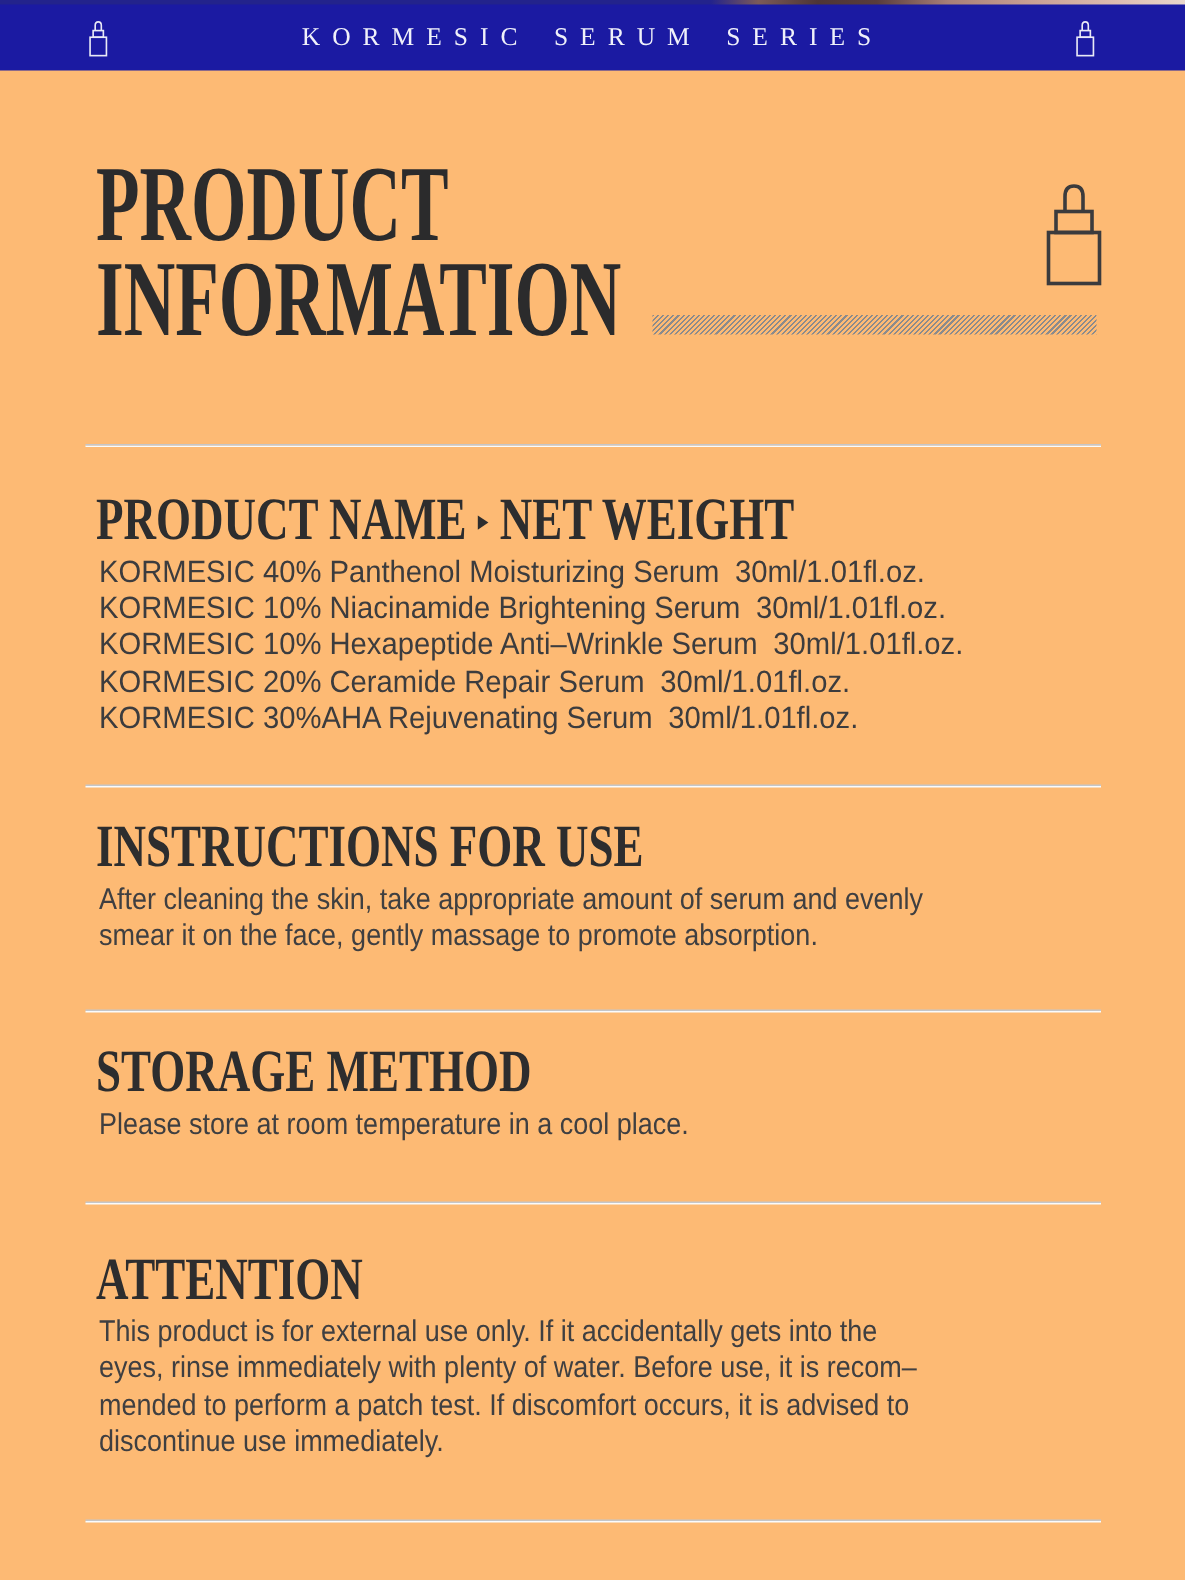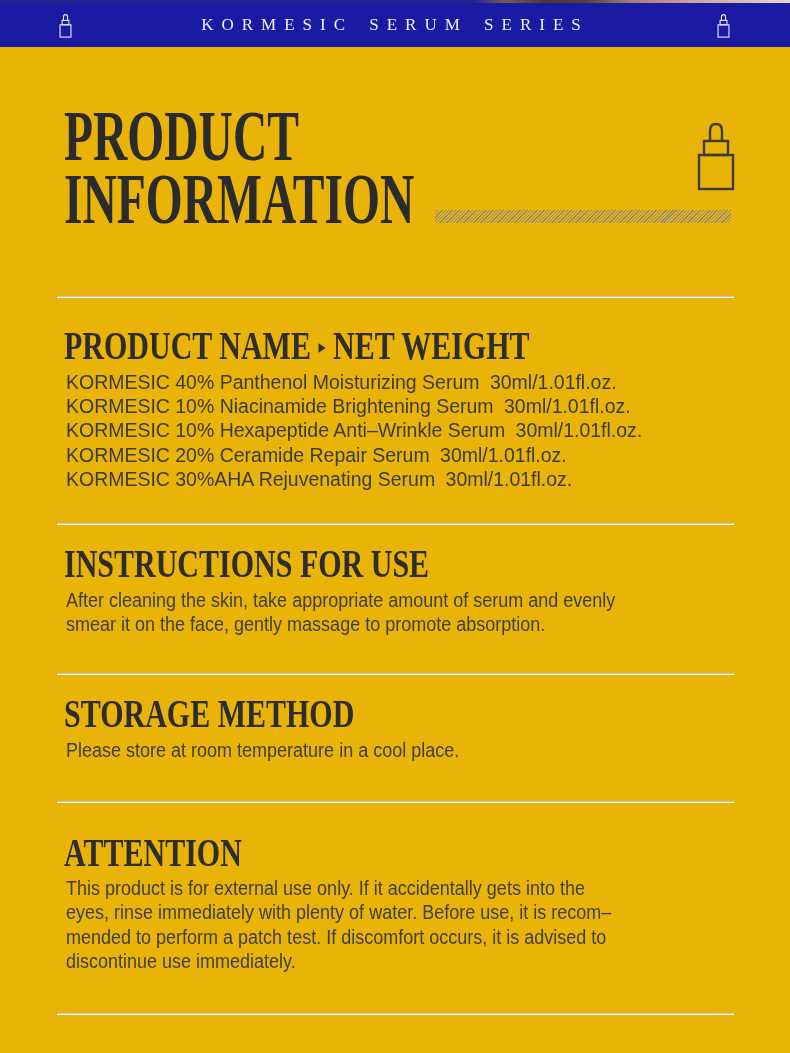--- a/index.html
+++ b/index.html
@@ -1,19 +1,19 @@
 <!DOCTYPE html>
 <html><head>
 <meta charset="utf-8">
 <style>
   html,body{margin:0;padding:0;}
   .page{
     position:relative;
     width:790px;height:1053px;
-    background:#eab308;
+    background:#fdba74;
     overflow:hidden;
     font-family:"Liberation Sans","DejaVu Sans",sans-serif;
   }
   
   .photo-strip{
     position:absolute;top:0;left:0;width:790px;height:4px;
     background:linear-gradient(90deg,
       #23238c 0%, #23238c 60%, #7c5a58 64%, #4e3536 69%,
       #593c3c 74%, #a87f78 80%, #c9a094 87%, #ddbcb0 94%, #e9d7cc 100%);
   }

